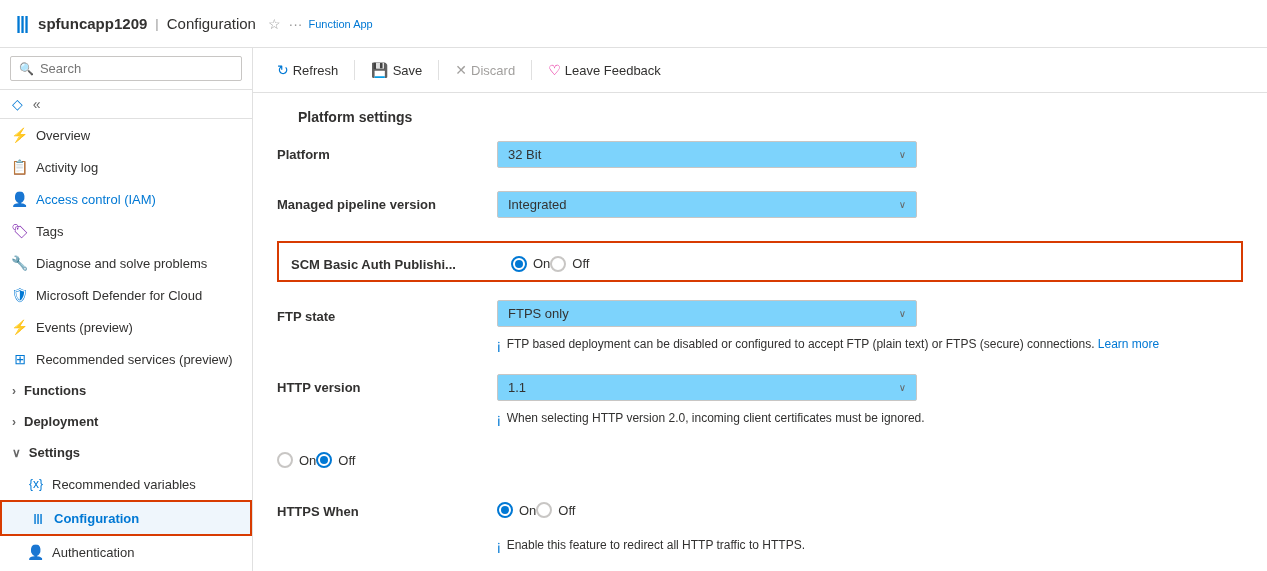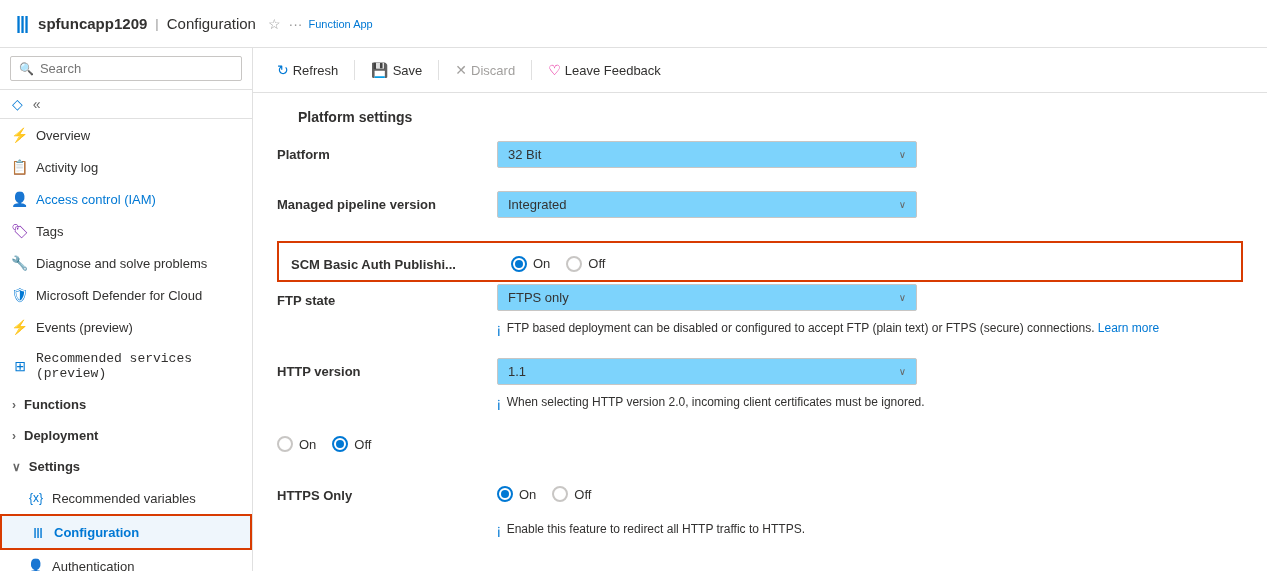--- a/index.html
+++ b/index.html
@@ -37,21 +37,21 @@
 
     .content-area { flex: 1; overflow-y: auto; padding: 16px 24px; }
     .section-title { font-size: 14px; font-weight: 600; color: #323130; margin-bottom: 16px; padding-left: 21px; }
 
     .form-row { display: flex; align-items: flex-start; margin-bottom: 18px; min-height: 32px; }
     .form-label { width: 220px; min-width: 220px; font-size: 13px; font-weight: 600; color: #323130; padding-top: 6px; }
     .form-control { flex: 1; max-width: 420px; }
     .form-select { display: flex; align-items: center; border: 1px solid #c8c6c4; border-radius: 2px; padding: 5px 10px; background: #7dd3fc; font-size: 13px; cursor: pointer; justify-content: space-between; min-width: 260px; }
     .form-select .chevron-down { color: #666; font-size: 10px; }
 
-    .radio-group { display: flex; align-items: center; gap: 16px; padding-top: 4px; }
+    .radio-group { display: flex; align-items: center; gap: 0; padding-top: 4px; }
     .radio-option { display: flex; align-items: center; gap: 6px; cursor: pointer; }
     .radio-outer { width: 16px; height: 16px; border-radius: 50%; border: 2px solid #c8c6c4; display: flex; align-items: center; justify-content: center; }
     .radio-outer.selected { border-color: #0078d4; }
     .radio-inner { width: 8px; height: 8px; border-radius: 50%; background: #0078d4; }
     .radio-label { font-size: 13px; color: #323130; }
 
     .info-text { display: flex; align-items: flex-start; gap: 6px; font-size: 12px; color: #323130; margin-top: 4px; max-width: 700px; }
     .info-icon { color: #0078d4; font-size: 14px; flex-shrink: 0; margin-top: 0px; }
     .info-link { color: #0078d4; cursor: pointer; text-decoration: none; }
 
@@ -114,21 +114,21 @@
       <div class="sidebar-item">
         <span class="item-icon" style="color:#0078d4;">🛡</span>
         <span class="item-label">Microsoft Defender for Cloud</span>
       </div>
       <div class="sidebar-item">
         <span class="item-icon" style="color:#f7a700;">⚡</span>
         <span class="item-label">Events (preview)</span>
       </div>
       <div class="sidebar-item">
         <span class="item-icon" style="color:#0078d4;">⊞</span>
-        <span class="item-label" style="white-space:normal;font-family:Liberation Mono, monospace;">Recommended services (preview)</span>
+        <span class="item-label" style="white-space:normal;">Recommended services (preview)</span>
       </div>
 
       <div class="sidebar-item" style="font-weight:600;">
         <span class="chevron" style="color:#666; font-size:12px;">›</span>
         <span class="item-label">Functions</span>
       </div>
 
       <div class="sidebar-item" style="font-weight:600;">
         <span class="chevron" style="color:#666; font-size:12px;">›</span>
         <span class="item-label">Deployment</span>
@@ -196,21 +196,21 @@
       <div class="form-row">
         <div class="form-label">Managed pipeline version</div>
         <div class="form-control">
           <div class="form-select">
             <span>Integrated</span>
             <span class="chevron-down">∨</span>
           </div>
         </div>
       </div>
 
-      <div style="border: 2px solid #d83b01; padding: 8px 12px; display:flex; align-items:center; margin-bottom:2px; background:#fff;">
+      <div style="border: 2px solid #d83b01; padding: 8px 12px; display:flex; align-items:center; margin-bottom:18px; background:#fff;">
         <div class="form-label">SCM Basic Auth Publishi...</div>
         <div class="radio-group">
           <div class="radio-option">
             <div class="radio-outer selected">
               <div class="radio-inner"></div>
             </div>
             <span class="radio-label">On</span>
           </div>
           <div class="radio-option">
             <div class="radio-outer"></div>
@@ -265,21 +265,21 @@
             <div class="radio-outer selected">
               <div class="radio-inner"></div>
             </div>
             <span class="radio-label">Off</span>
           </div>
         </div>
       </div>
 
       <div>
         <div class="form-row">
-          <div class="form-label">HTTPS Only</div>
+          <div class="form-label">HTTPS When</div>
           <div class="radio-group">
             <div class="radio-option">
               <div class="radio-outer selected">
                 <div class="radio-inner"></div>
               </div>
               <span class="radio-label">On</span>
             </div>
             <div class="radio-option">
               <div class="radio-outer"></div>
               <span class="radio-label">Off</span>

